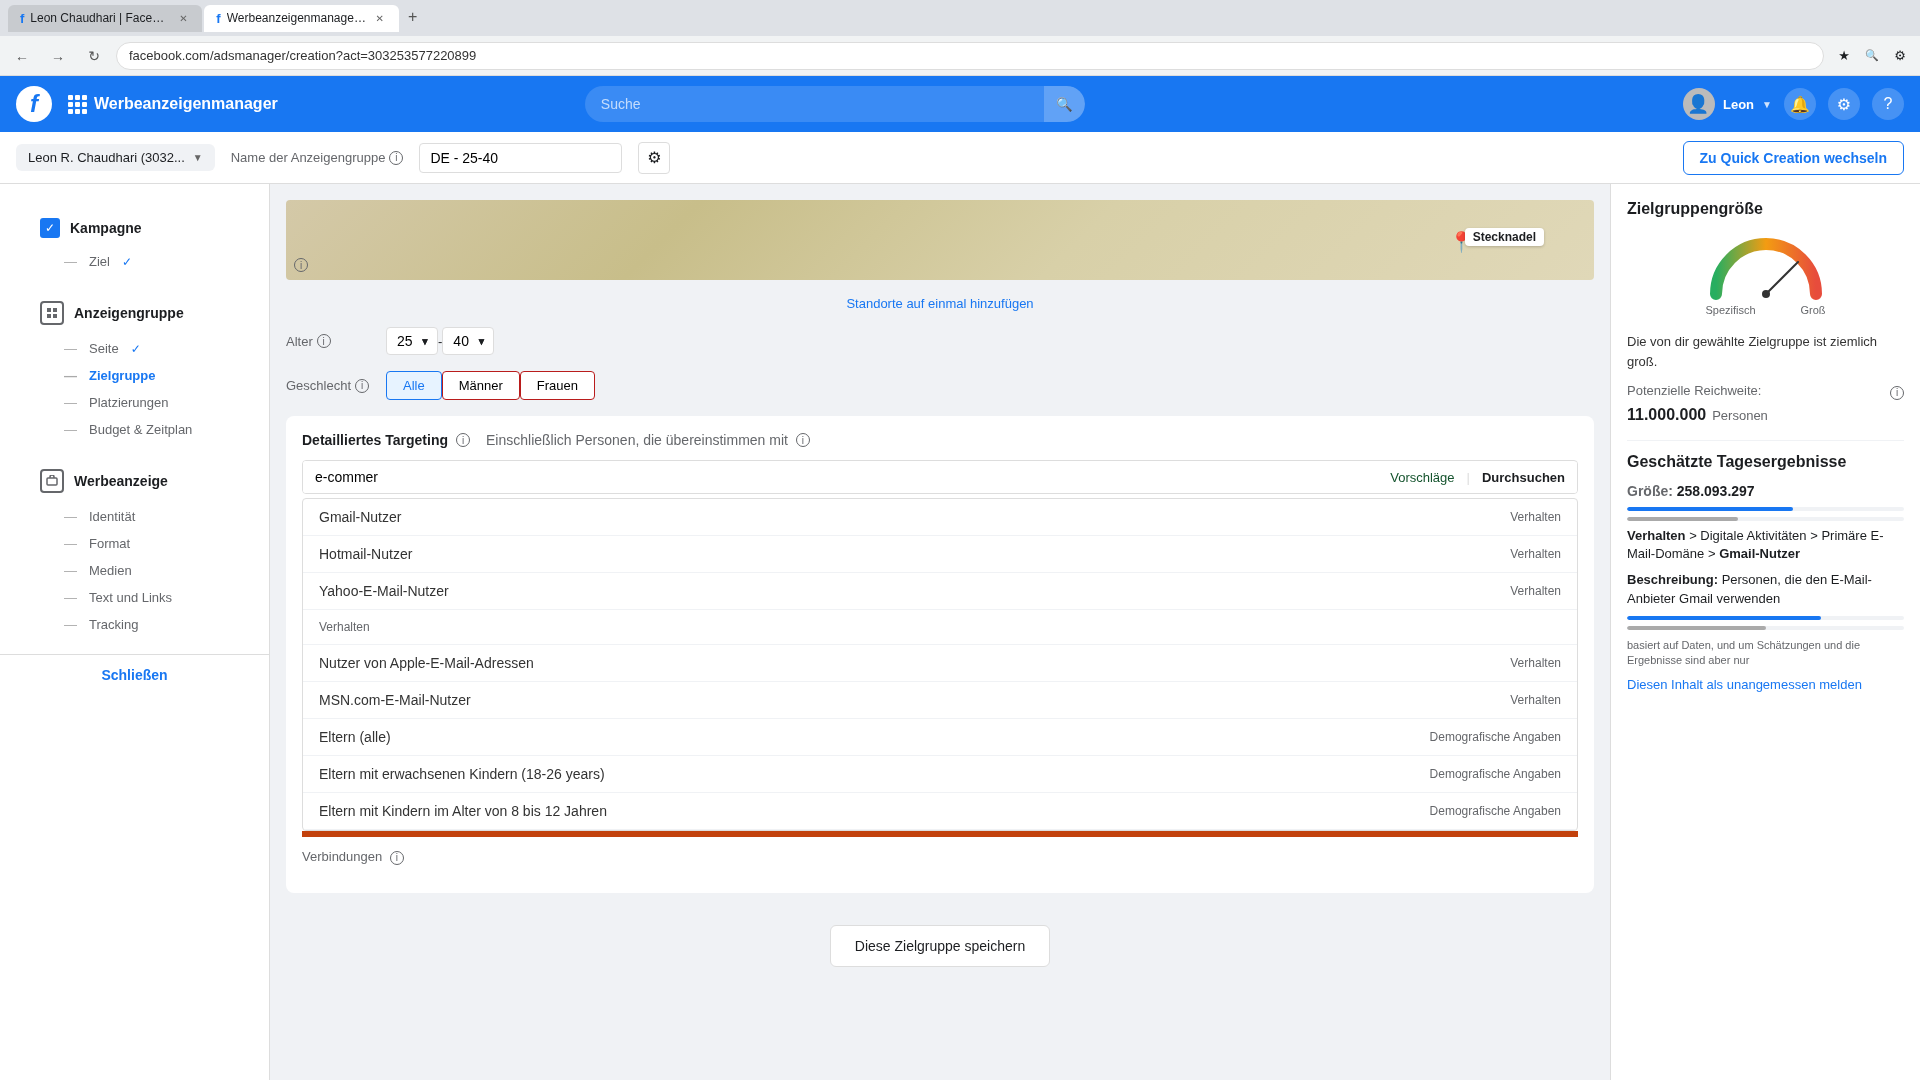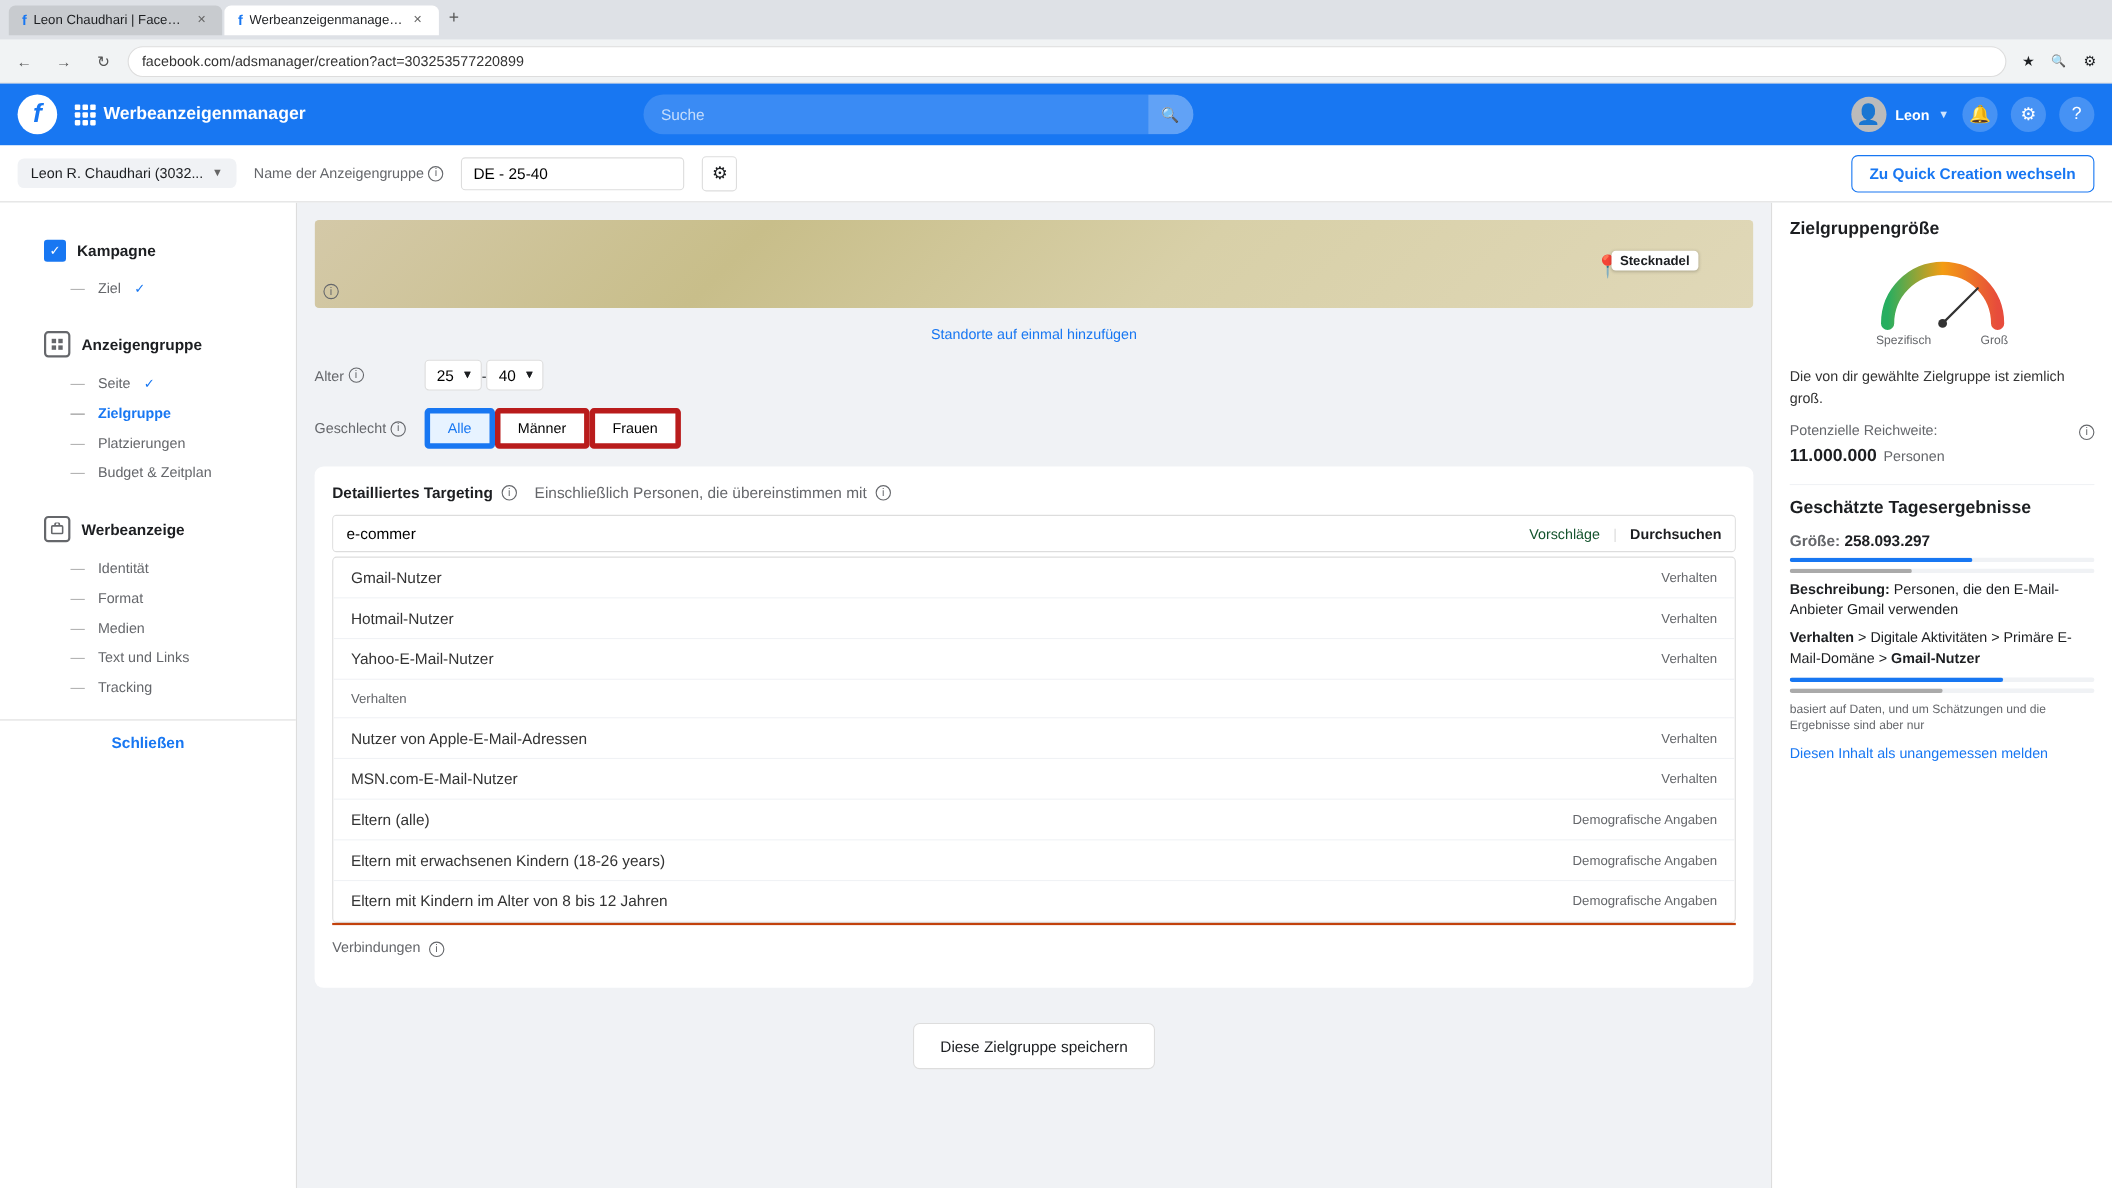--- a/index.html
+++ b/index.html
@@ -70,42 +70,42 @@
     .map-label { position: absolute; top: 28px; right: 50px; background: #fff; border-radius: 4px; padding: 2px 8px; font-size: 12px; font-weight: 600; box-shadow: 0 1px 3px rgba(0,0,0,0.2); }
     .map-location-text { font-size: 13px; color: #1877f2; margin-bottom: 16px; text-align: center; cursor: pointer; }
 
     
     .form-row { display: flex; align-items: center; margin-bottom: 16px; gap: 0; }
     .form-label { color: #65676b; font-size: 13px; display: flex; align-items: center; gap: 4px; min-width: 100px; }
     .info-icon { width: 14px; height: 14px; border-radius: 50%; border: 1px solid #65676b; display: inline-flex; align-items: center; justify-content: center; font-size: 10px; color: #65676b; cursor: pointer; }
     .age-select { border: 1px solid #ddd; border-radius: 4px; padding: 5px 24px 5px 10px; font-size: 14px; background: #fff; cursor: pointer; appearance: none; position: relative; }
     .age-wrapper { position: relative; display: inline-block; }
     .age-wrapper::after { content: '▼'; position: absolute; right: 8px; top: 50%; transform: translateY(-50%); font-size: 10px; pointer-events: none; }
-    .gender-btn { border: 5px solid #b91c1c; border-radius: 4px; padding: 6px 16px; font-size: 13px; background: #fff; cursor: pointer; }
+    .gender-btn { border: 1px solid #b91c1c; border-radius: 4px; padding: 6px 16px; font-size: 13px; background: #fff; cursor: pointer; }
     .gender-btn.active { background: #e7f3ff; border-color: #1877f2; color: #1877f2; }
 
     
     .targeting-section { background: #fff; border-radius: 8px; padding: 16px; margin-bottom: 16px; }
     .targeting-header { display: flex; align-items: center; gap: 8px; margin-bottom: 12px; font-size: 14px; color: #65676b; }
     .targeting-title { font-weight: 600; color: #1c1e21; }
     .search-input-wrapper { display: flex; border: 1px solid #ddd; border-radius: 4px; overflow: hidden; margin-bottom: 4px; }
     .targeting-search { flex: 1; border: none; padding: 8px 12px; font-size: 14px; outline: none; }
     .search-action-btns { display: flex; align-items: center; }
     .search-action-btn { padding: 8px 12px; border: none; background: #fff; cursor: pointer; font-size: 13px; color: #14532d; }
     .search-action-btn.active { font-weight: 600; color: #1c1e21; }
     .search-divider { color: #ddd; }
 
     
     .dropdown-list { border: 1px solid #ddd; border-radius: 4px; background: #fff; overflow: hidden; }
     .dropdown-item { display: flex; align-items: center; padding: 10px 16px; cursor: pointer; border-bottom: 1px solid #f0f2f5; }
     .dropdown-item-name { flex: 1; font-size: 14px; color: #333; }
     .dropdown-item-category { font-size: 12px; color: #65676b; }
 
     
-    .connections-row { display: flex; align-items: center; gap: 8px; padding: 12px 0; border-top: 2px solid #c2410c; font-size: 13px; color: #65676b; }
+    .connections-row { display: flex; align-items: center; gap: 8px; padding: 12px 0; border-top: 6px solid #c2410c; font-size: 13px; color: #65676b; }
 
     
     .save-btn-wrapper { display: flex; justify-content: center; padding: 16px; }
     .save-btn { background: #fff; border: 1px solid #ddd; border-radius: 6px; padding: 12px 24px; font-size: 14px; cursor: pointer; color: #1c1e21; }
 
     
     .right-panel { width: 310px; background: #fff; border-left: 1px solid #ddd; padding: 16px; overflow-y: auto; flex-shrink: 0; }
     .right-panel-title { font-size: 16px; font-weight: 600; margin-bottom: 16px; }
     .gauge-container { display: flex; flex-direction: column; align-items: center; margin-bottom: 16px; }
     .gauge-svg { width: 120px; height: 70px; }
@@ -459,28 +459,28 @@
     </div>
 
     <div class="progress-bar">
       <div class="progress-fill" style="width:60%;"></div>
     </div>
     <div class="progress-bar">
       <div class="progress-fill" style="width:40%;background:#aaa;"></div>
     </div>
 
     <div class="est-desc">
+      <strong>Verhalten</strong> &gt; Digitale Aktivitäten &gt; Primäre E-Mail-Domäne &gt; <strong>Gmail-Nutzer</strong>
+    </div>
+
+    <div class="est-desc">
       <strong>Beschreibung:</strong>
       <span> Personen, die den E-Mail-Anbieter Gmail verwenden</span>
     </div>
 
-    <div class="est-desc">
-      <strong>Verhalten</strong> &gt; Digitale Aktivitäten &gt; Primäre E-Mail-Domäne &gt; <strong>Gmail-Nutzer</strong>
-    </div>
-
     <div class="progress-bar" style="margin-top:8px;">
       <div class="progress-fill" style="width:70%;"></div>
     </div>
     <div class="progress-bar">
       <div class="progress-fill" style="width:50%;background:#aaa;"></div>
     </div>
 
     <div class="info-text" style="margin:8px 0;color:#65676b;">
       basiert auf Daten, und um Schätzungen und die Ergebnisse sind aber nur
     </div>

